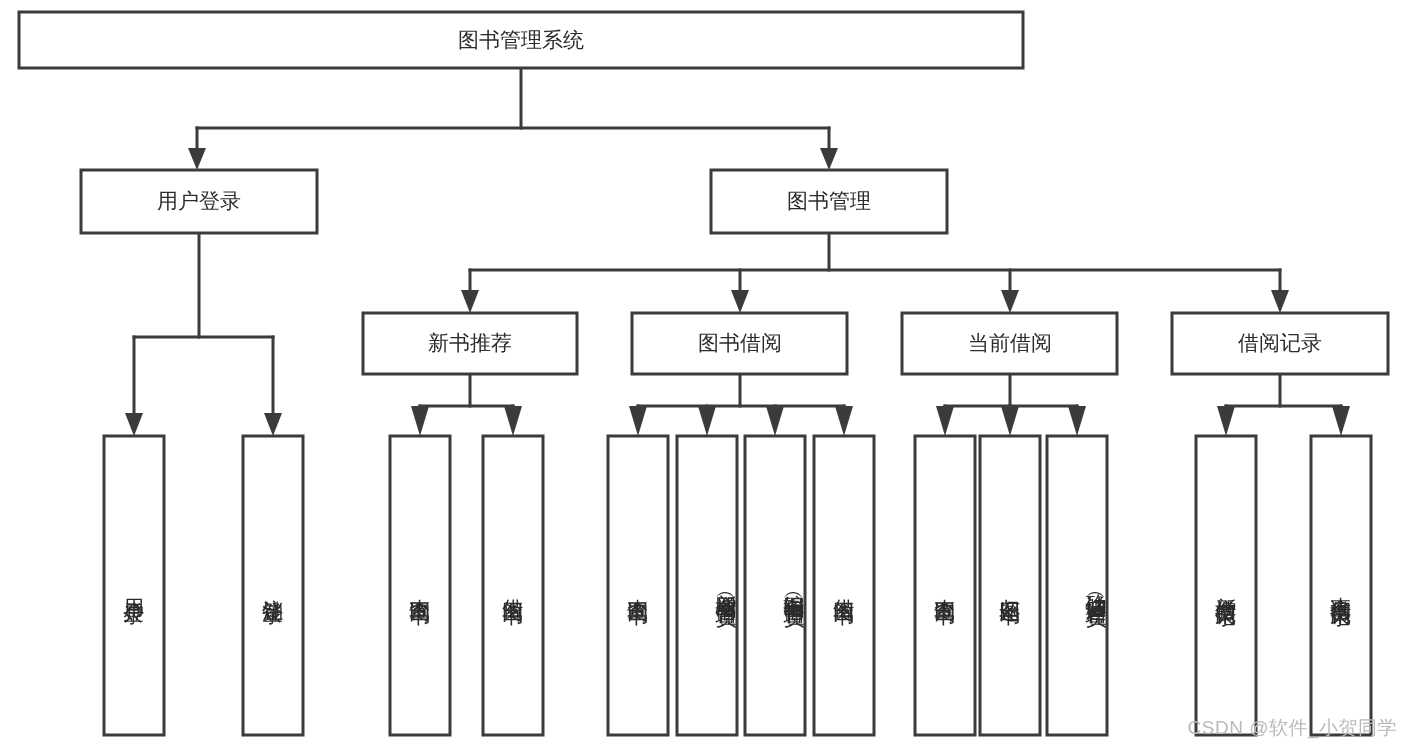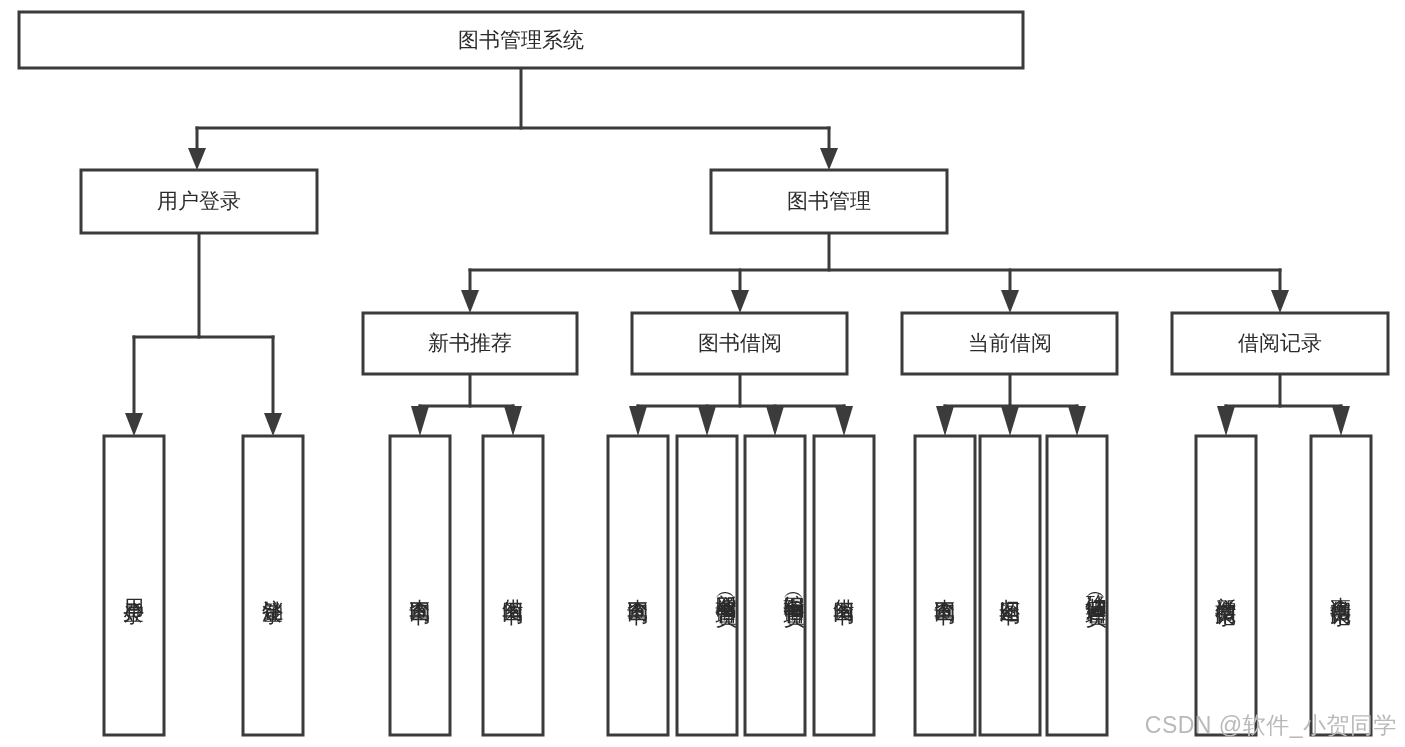--- a/index.html
+++ b/index.html
@@ -62,21 +62,21 @@
     align-items: center;
     justify-content: center;
     text-align: center;
     pointer-events: none;
   }
   .watermark {
     position: absolute;
     right: 8px;
     bottom: 6px;
     font-family: "Liberation Sans", "DejaVu Sans", sans-serif;
-    font-size: 23px;
+    font-size: 19px;
     color: #b9b9b9;
     letter-spacing: 0.5px;
     white-space: nowrap;
   }
 </style>
 </head>
 <body>
 
 <div id="diagram-root">
 

